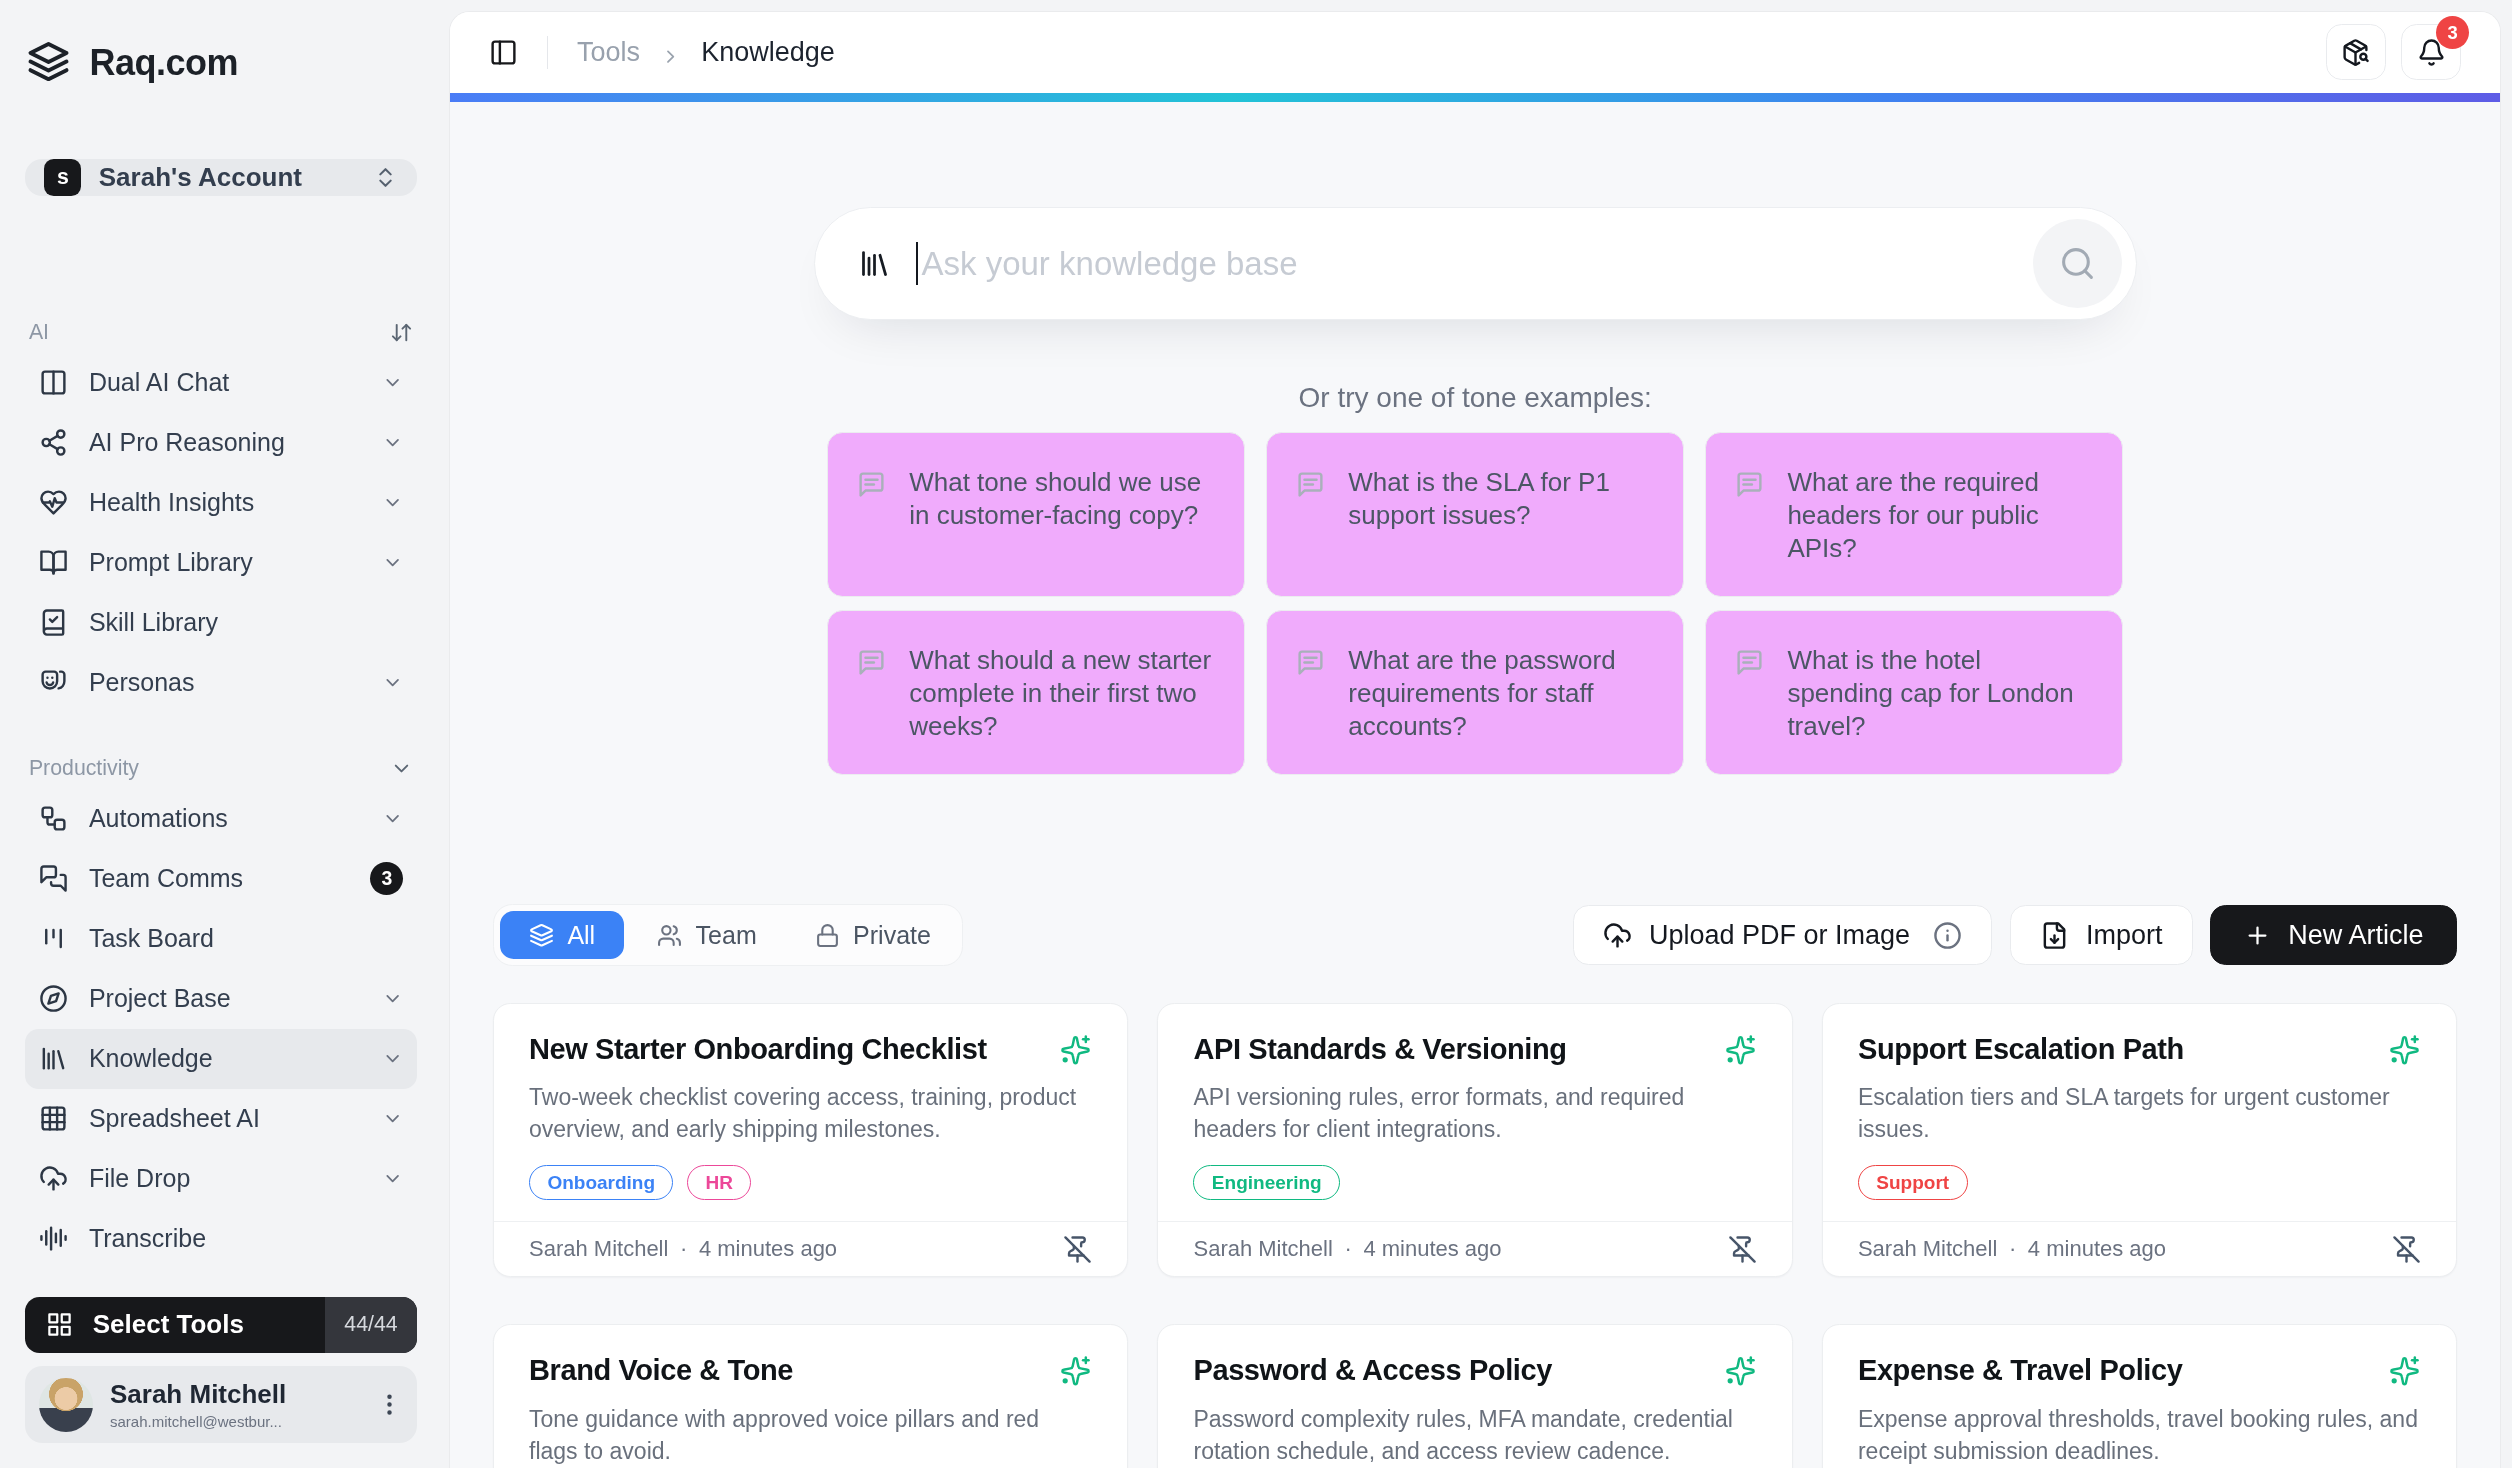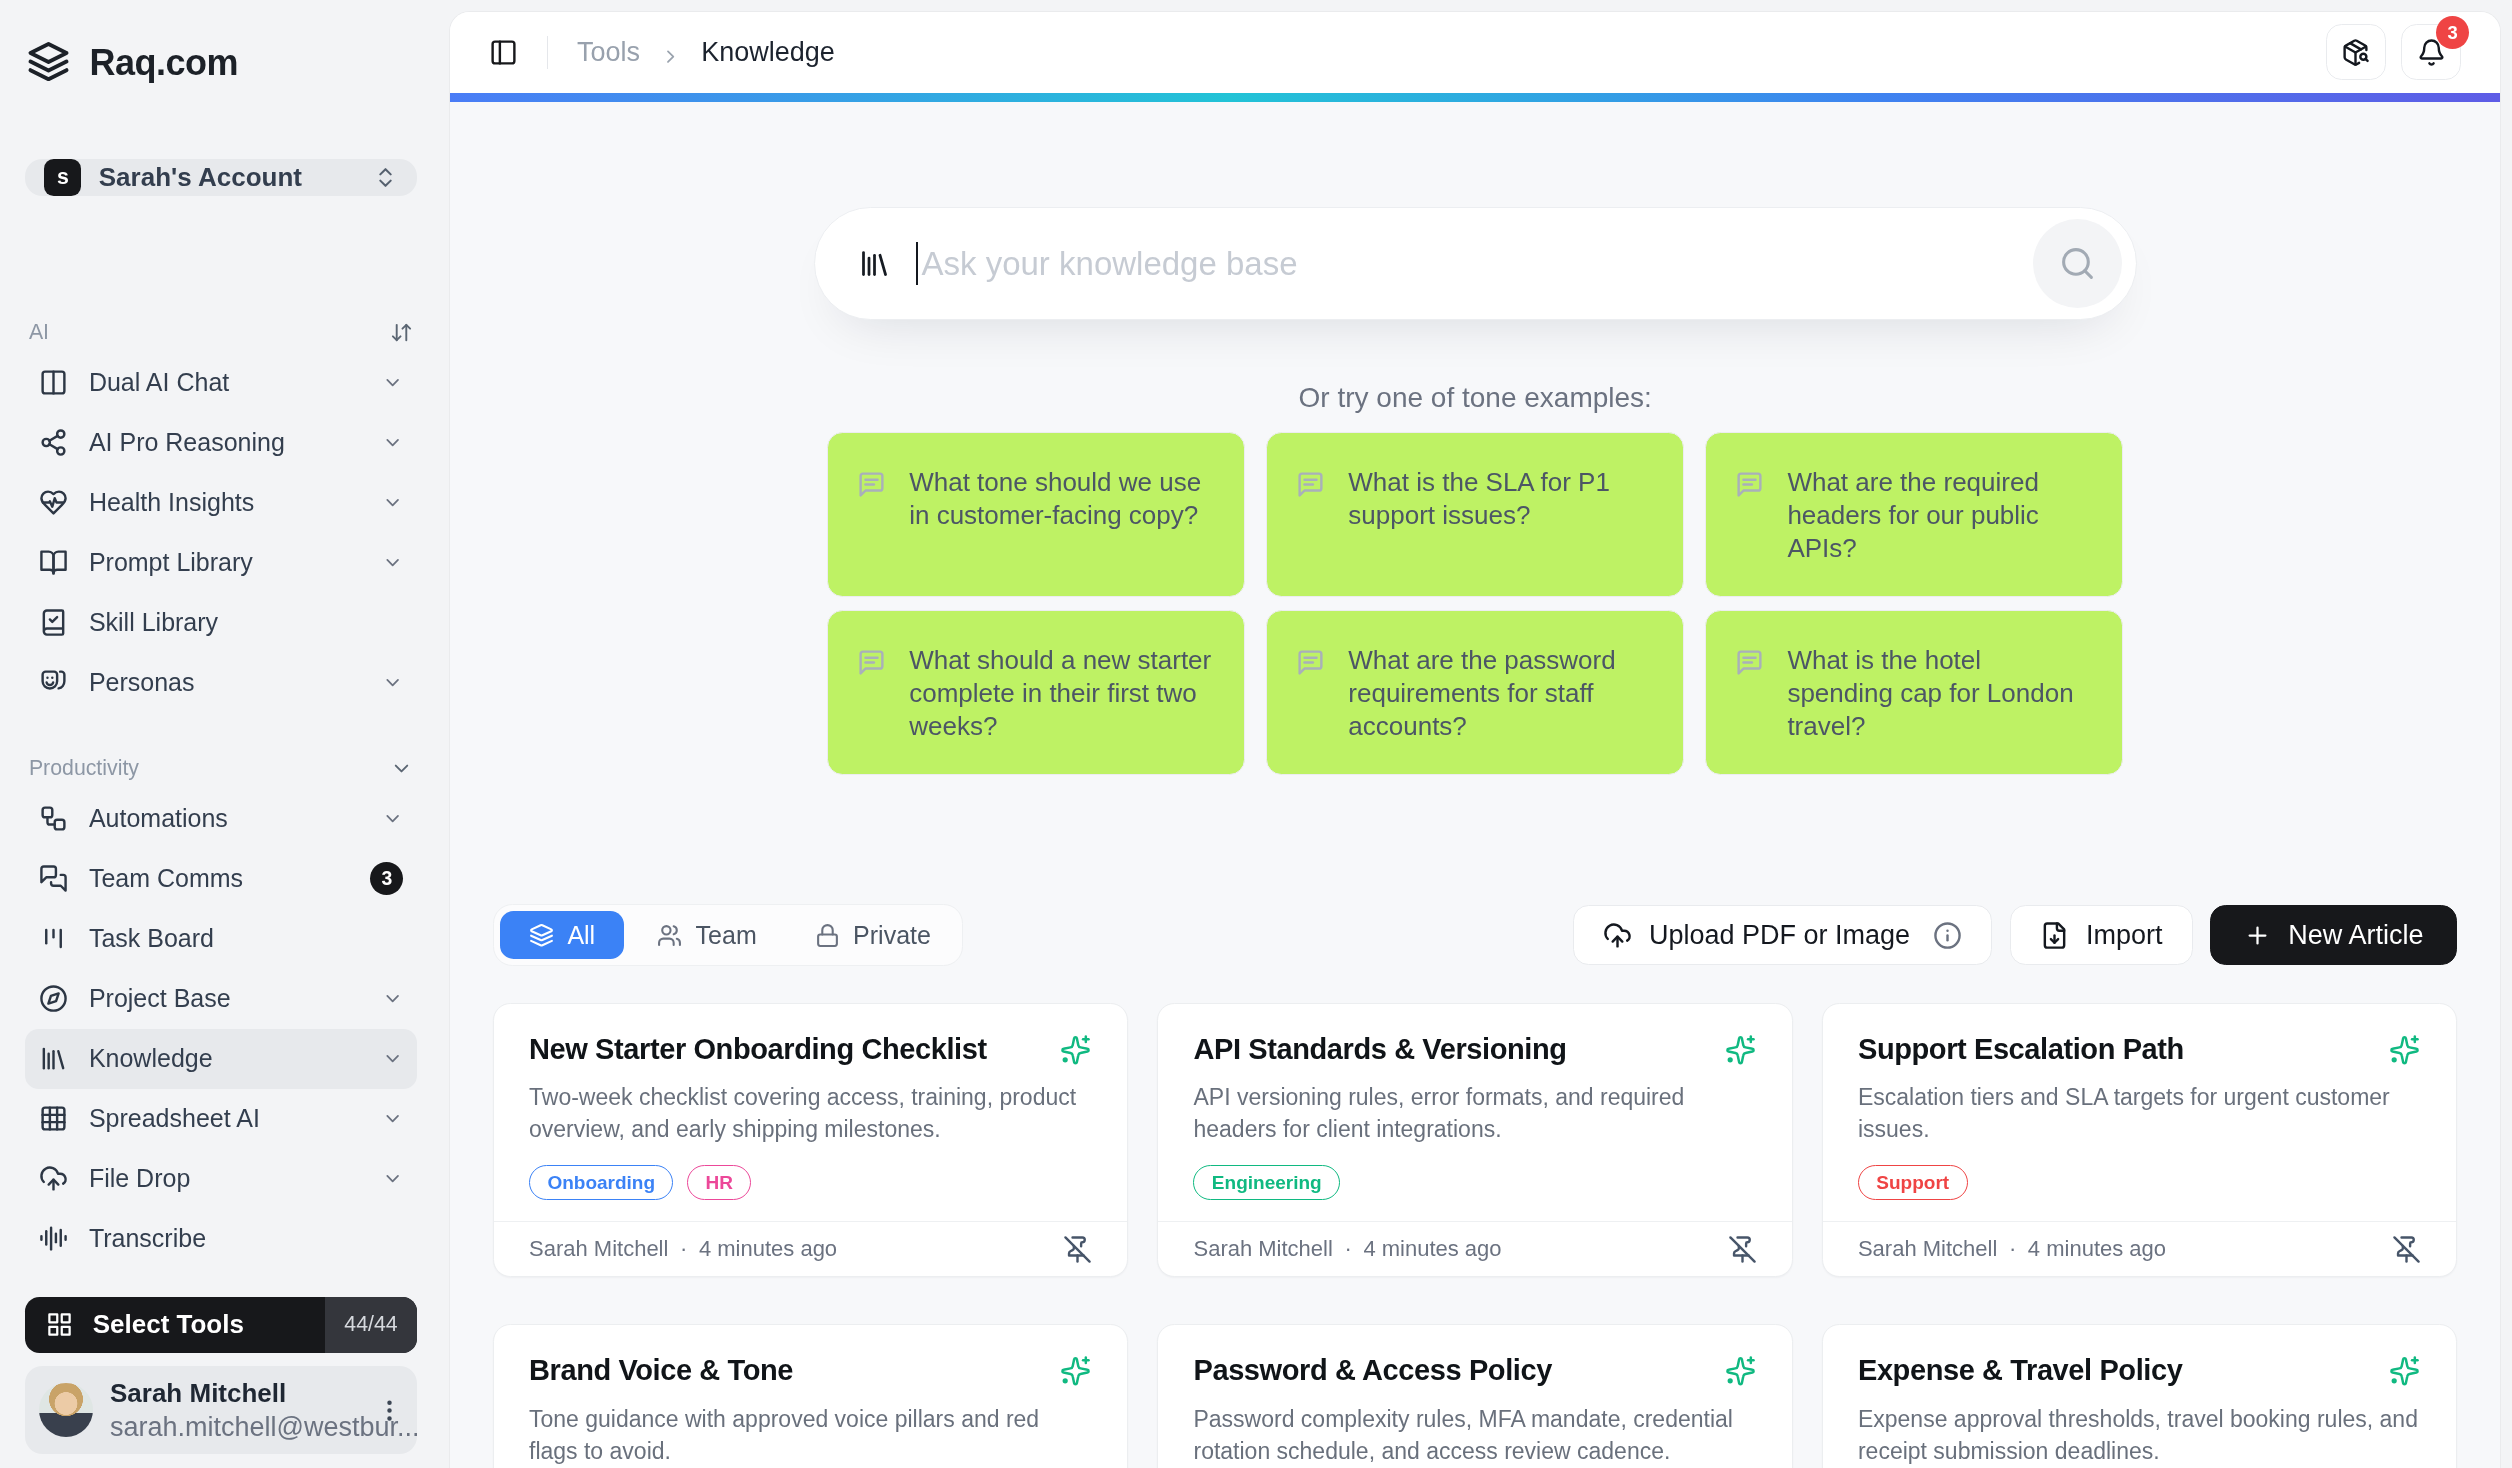--- a/index.html
+++ b/index.html
@@ -38,21 +38,21 @@
   .select-tools { height:56px; border-radius:14.5px; background:#17181b; color:#fff; display:flex; align-items:center; overflow:hidden; cursor:pointer; }
   .select-tools-main { flex:1; display:flex; align-items:center; gap:19.4px; padding:0 21.3px; font-size:26px; font-weight:600; }
   .select-tools-count { align-self:stretch; display:flex; align-items:center; padding:0 19.4px; background:#34363c; font-size:21.3px; color:#d6d9de; }
   .user-card { margin-top:13.6px; background:#e7e9ec; border-radius:17.4px; padding:11.6px 13.6px; display:flex; align-items:center; gap:17.4px; cursor:pointer; }
   .avatar { width:54px; height:54px; border-radius:50%; flex:none;
     background: radial-gradient(circle at 50% 38%, #eccba6 0 26%, rgba(0,0,0,0) 27%),
                 radial-gradient(circle at 50% 30%, #c9a368 0 36%, rgba(0,0,0,0) 37%),
                 linear-gradient(180deg,#dfe6e4 0 56%, #39404d 56% 100%); }
   .user-meta { flex:1; min-width:0; }
   .user-name { font-size:26px; font-weight:700; color:#1f2733; }
-  .user-email { font-size:27px; color:#6b7280; margin-top:2.9px; white-space:nowrap; }
+  .user-email { font-size:15px; color:#6b7280; margin-top:2.9px; white-space:nowrap; }
   .user-card .ic { color:#3c4654; }
 
   
   .panel { position:absolute; left:450px; top:11.6px; right:11.6px; bottom:0; background:#f7f8fa; border-radius:19.4px 19.4px 0 0; overflow:hidden; box-shadow:0 0 0 1px rgba(20,24,31,.04); }
   .topbar { height:81px; background:#fff; display:flex; align-items:center; padding:0 39px; }
   .topbar .toggle { color:#17181b; cursor:pointer; display:grid; place-items:center; }
   .topbar-divider { width:1px; height:33px; background:#e5e7eb; margin:0 29px; }
   .crumb-tools { font-size:27px; color:#98a1ad; cursor:pointer; }
   .crumb-sep { color:#9aa3ae; margin:0 15.5px; display:inline-grid; place-items:center; vertical-align:middle; }
   .crumb-page { font-size:27px; color:#1c232e; font-weight:500; }
@@ -67,21 +67,21 @@
   .search-wrap { width:1323px; margin:105px auto 0; }
   .search-pill { height:113px; background:#fff; border:1px solid #eceef1; border-radius:58px; display:flex; align-items:center; padding:0 13.6px 0 43px; box-shadow:0 25px 53px -27px rgba(15,23,42,.14); }
   .search-pill .lib { color:#161b22; }
   .caret { width:1.9px; height:43px; background:#14181f; margin:0 3.9px 0 25px; }
   .search-input { flex:1; border:none; outline:none; background:transparent; font-family:"Liberation Sans",sans-serif; font-size:33px; color:#14181f; }
   .search-input::placeholder { color:#c6cbd3; }
   .search-go { width:89px; height:89px; border-radius:50%; background:#f3f4f6; display:grid; place-items:center; color:#a2aab4; cursor:pointer; border:none; }
 
   .examples-caption { margin-top:62px; text-align:center; font-size:28px; color:#6b7280; }
   .examples-grid { width:1296px; margin:17.4px auto 0; display:grid; grid-template-columns:repeat(3,1fr); grid-auto-rows:165px; gap:13.6px 21.3px; }
-  .example-card { background:#bef264; border:1px solid #ecedf0; border-radius:15.5px; padding:33px 29px; display:flex; gap:23px; align-items:flex-start; cursor:pointer; }
+  .example-card { background:#f0abfc; border:1px solid #ecedf0; border-radius:15.5px; padding:33px 29px; display:flex; gap:23px; align-items:flex-start; cursor:pointer; }
   .example-card .ic { color:#a9b0ba; margin-top:3.9px; flex:none; }
   .example-text { font-size:26px; line-height:33px; color:#4c5665; }
 
   
   .kb-body { padding:0 43px; margin-top:129px; }
   .toolbar-row { display:flex; align-items:center; justify-content:space-between; }
   .tab-group { display:inline-flex; gap:7.8px; background:#fcfcfd; border:1.9px solid #eef0f2; border-radius:19.4px; padding:5.8px; }
   .tab { height:48px; border-radius:13.6px; display:flex; align-items:center; gap:13.6px; padding:0 25px; font-size:25px; color:#4b5563; cursor:pointer; background:transparent; border:none; font-family:inherit; }
   .tab .ic { color:#6b7280; }
   .tab.active { background:#3b82f6; color:#fff; padding:0 29px; font-weight:500; }

